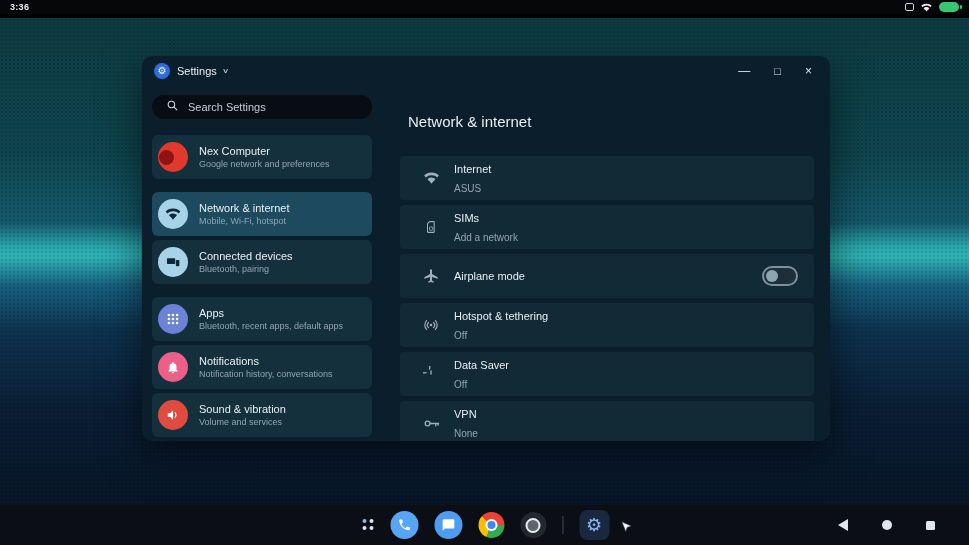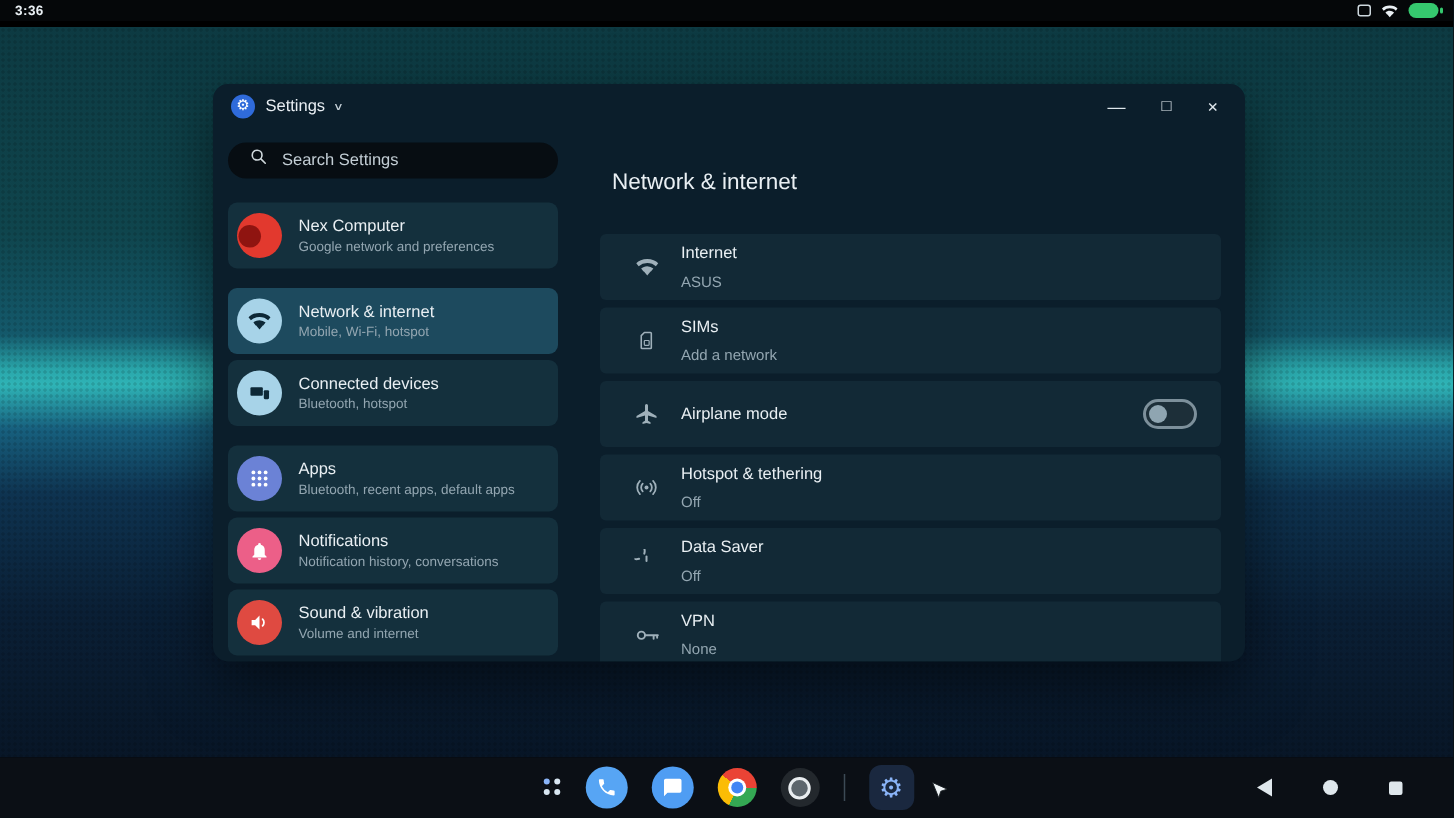--- a/index.html
+++ b/index.html
@@ -174,21 +174,21 @@
           </div>
           <div class="side-item">
             <span class="ic-circle ic-dev">
               <svg width="16" height="14" viewBox="0 0 24 22">
                   <rect x="2.5" y="5" width="13" height="9" rx="1.2" fill="#0d2836"></rect>
                   <rect x="16.5" y="8" width="5.5" height="9.5" rx="1.2" fill="#0d2836"></rect>
                 </svg>
             </span>
             <span class="si-text">
               <span class="si-label">Connected devices</span>
-              <span class="si-sub">Bluetooth, hotspot</span>
+              <span class="si-sub">Bluetooth, pairing</span>
             </span>
           </div>
         </div>
 
         <div class="sgroup">
           <div class="side-item">
             <span class="ic-circle ic-apps">
               <svg width="14" height="14" viewBox="0 0 24 24" fill="#fff">
                   <circle cx="5" cy="5" r="2.2"></circle>
                   <circle cx="12" cy="5" r="2.2"></circle>
@@ -219,21 +219,21 @@
           </div>
           <div class="side-item">
             <span class="ic-circle ic-sound">
               <svg width="14" height="14" viewBox="0 0 24 24" fill="#fff">
                   <path d="M3 9v6h4l5 5V4L7 9H3z"></path>
                   <path d="M15.5 8.2a5.3 5.3 0 0 1 0 7.6" fill="none" stroke="#fff" stroke-width="2" stroke-linecap="round"></path>
                 </svg>
             </span>
             <span class="si-text">
               <span class="si-label">Sound &amp; vibration</span>
-              <span class="si-sub">Volume and internet</span>
+              <span class="si-sub">Volume and services</span>
             </span>
           </div>
         </div>
       </div>
 
       <div class="content">
         <h1 class="page-title">Network &amp; internet</h1>
 
         <div class="row">
           <span class="row-icon">

